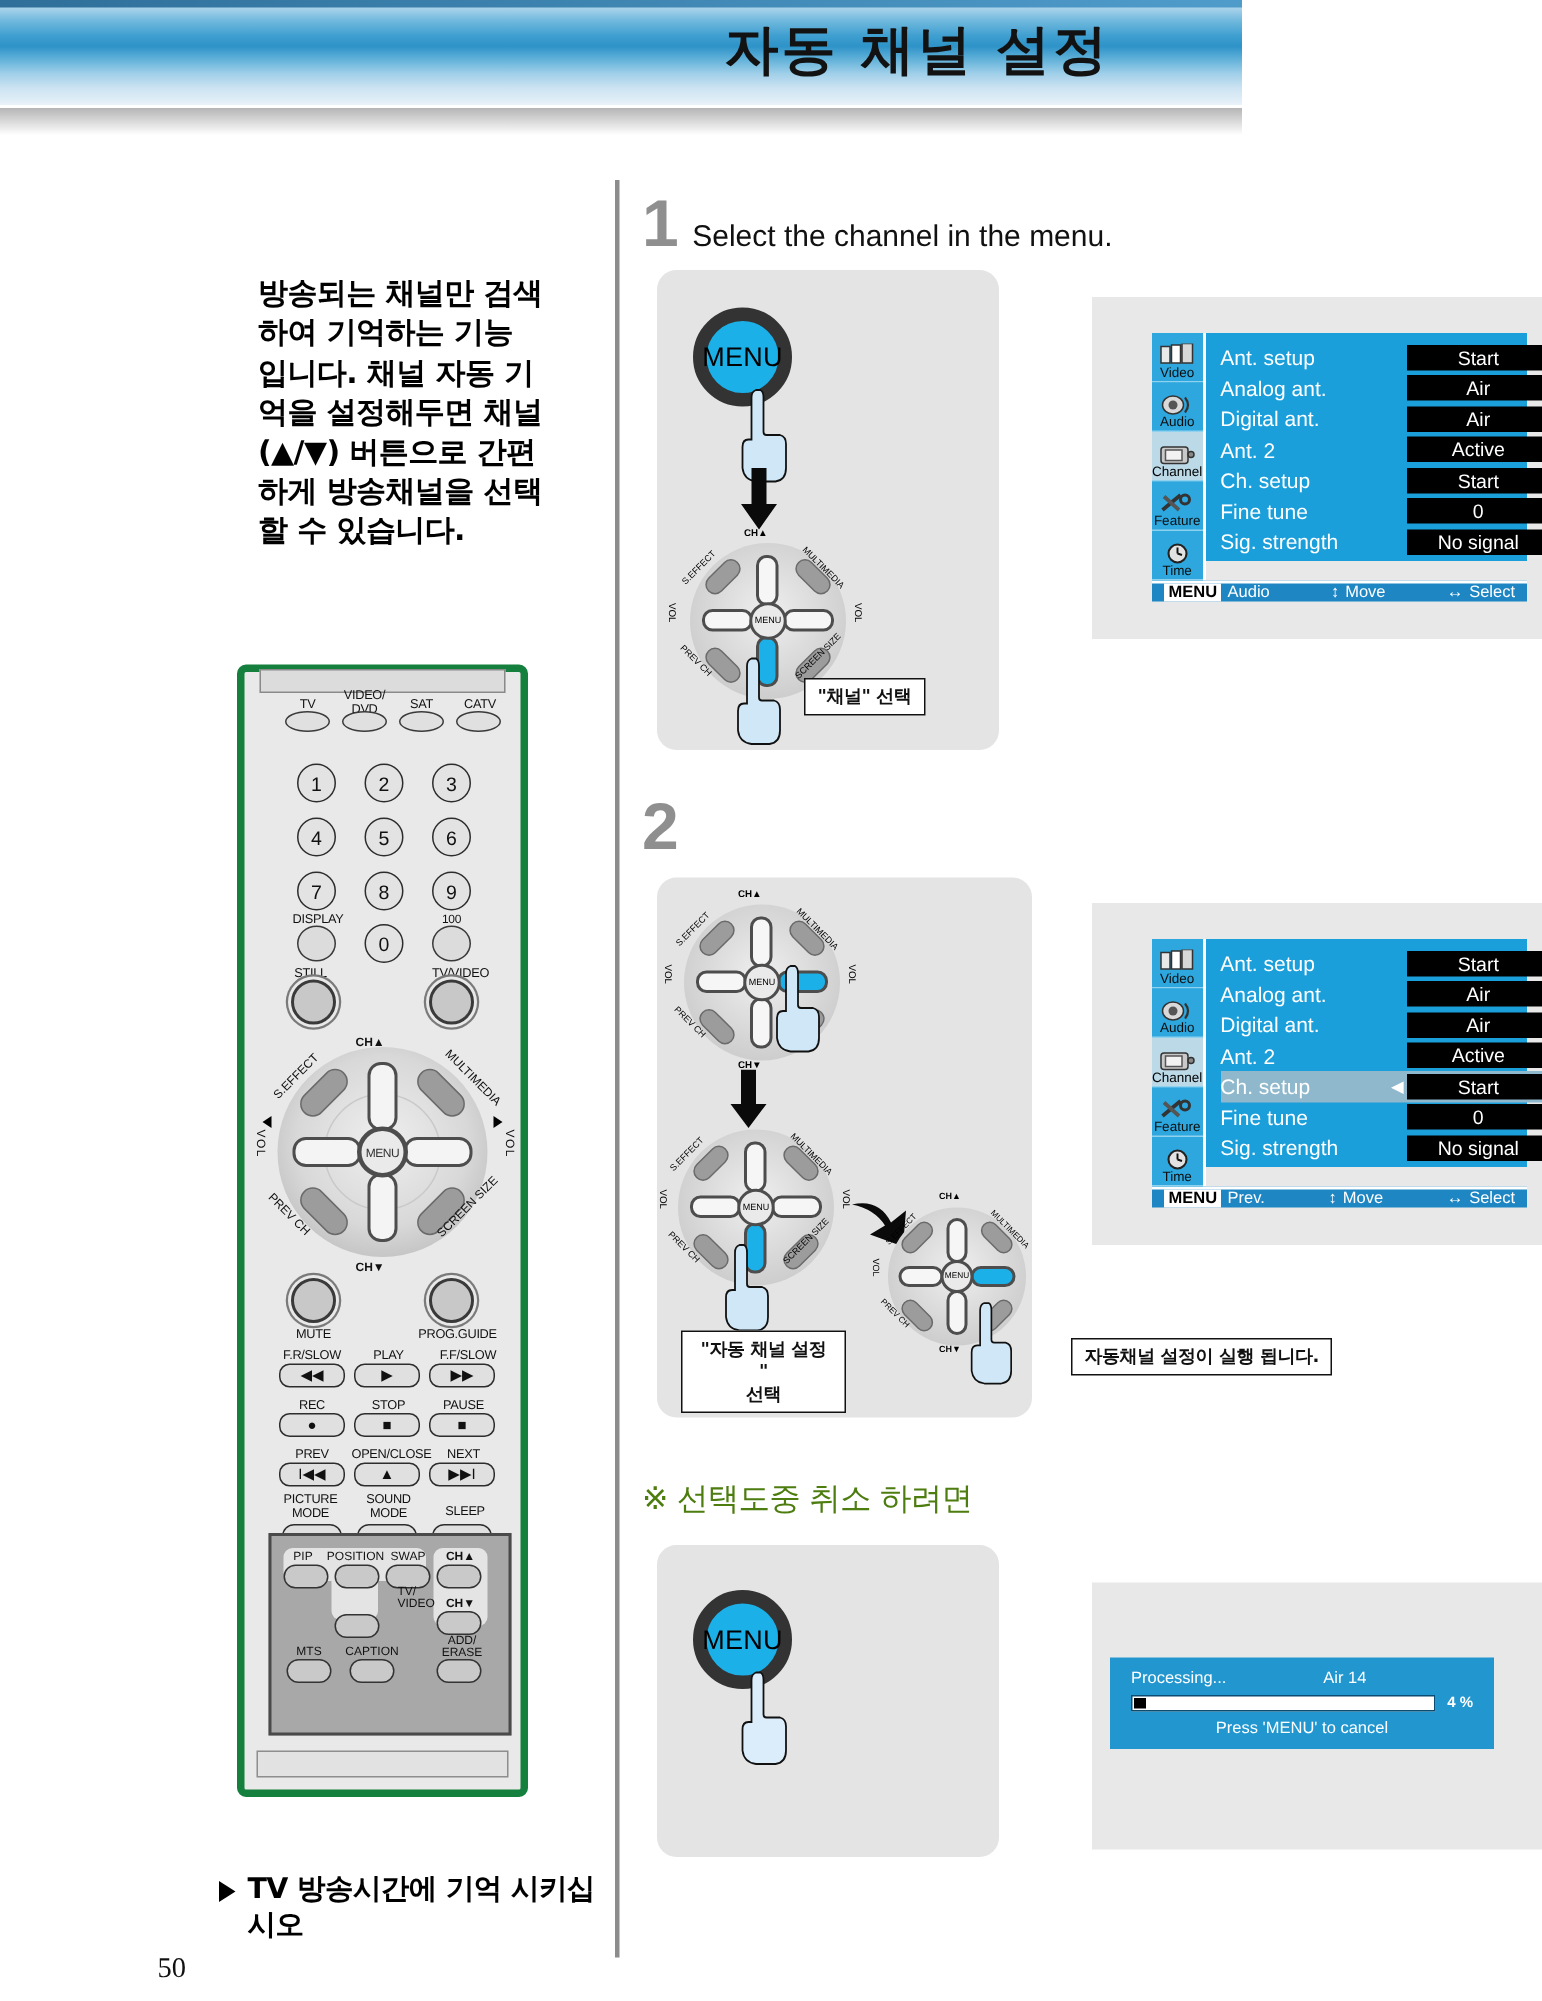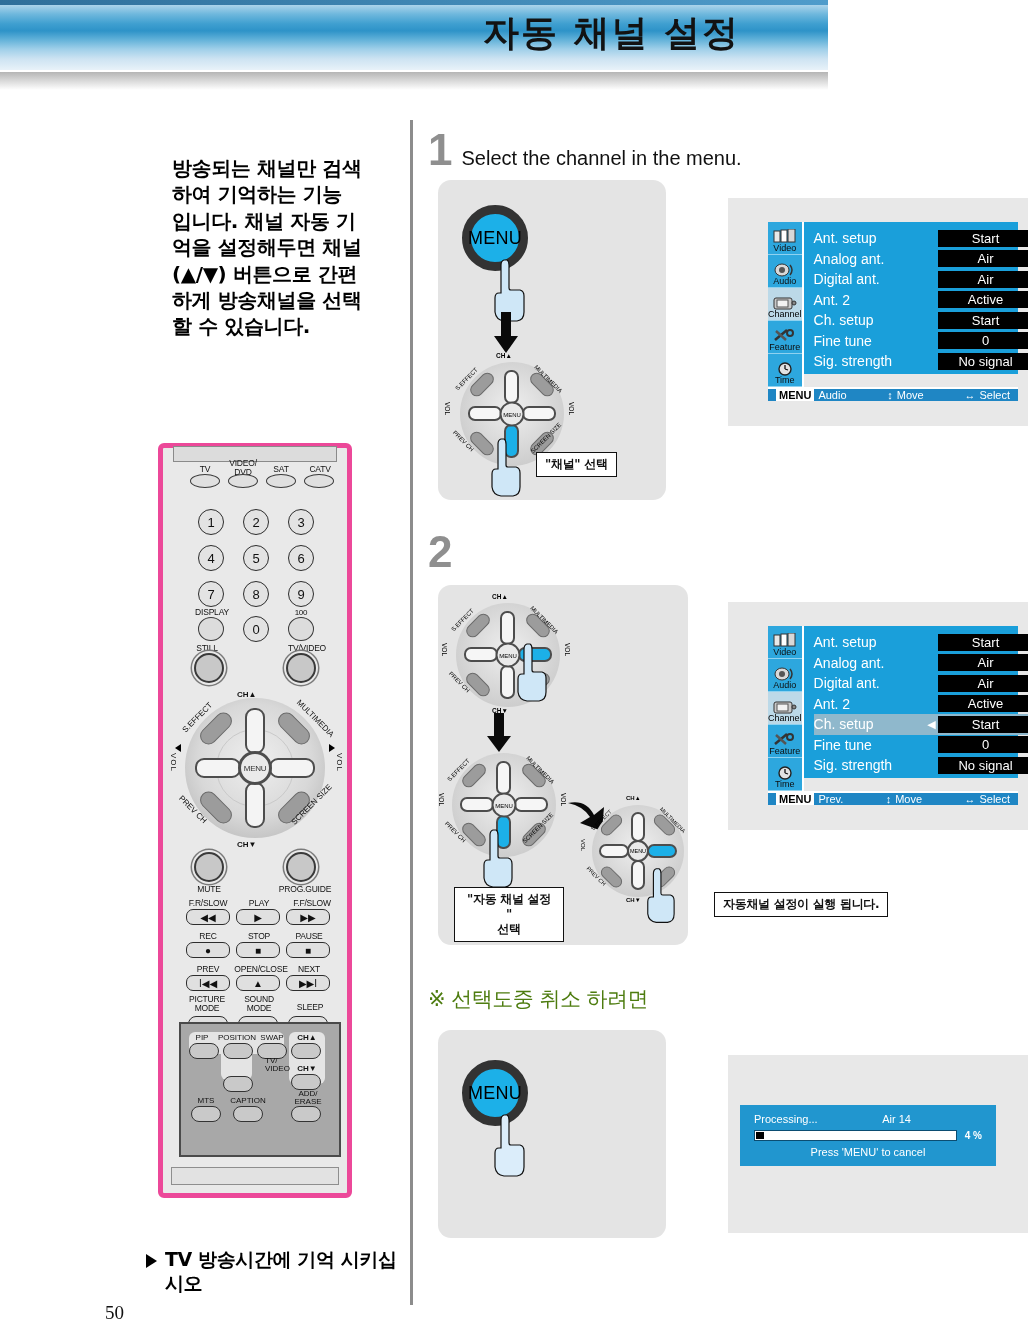--- a/index.html
+++ b/index.html
@@ -46,32 +46,32 @@
     background:radial-gradient(ellipse at 50% 38%, #7fd8f5 0%, #37b6e8 48%, #0e9ad8 72%, #4fc3ef 100%);
     box-shadow:0 0 22px 10px rgba(150,215,240,0.75);
     display:flex; align-items:center; justify-content:center;
   }
   .pill-text {
     text-align:center; font-size:24px; color:#111; line-height:1.08;
     font-family:"Liberation Sans", sans-serif;
   }
 
   .kor-desc {
-    margin:15px 0 0 32px; width:196px;
+    margin:42px 0 0 32px; width:196px;
     font-size:20px; line-height:1.32; color:#000; font-weight:bold;
     font-family:"DejaVu Sans","Liberation Sans",sans-serif;
     letter-spacing:-0.4px;
   }
 
   
   .remote {
     position:absolute; left:158px; top:443px;
     width:194px; height:755px;
     background:#e9e9e9;
-    border:5px solid #ec4899;
+    border:5px solid #15803d;
     border-radius:6px;
   }
   .remote-inner { position:absolute; inset:0; }
   .rlabel {
     position:absolute; font-size:8.5px; color:#111; text-align:center;
     font-family:"Liberation Sans",sans-serif; white-space:nowrap;
     letter-spacing:-0.2px;
   }
   .pillbtn {
     position:absolute; background:#e0e0e0; border:1.6px solid #3a3a3a;

